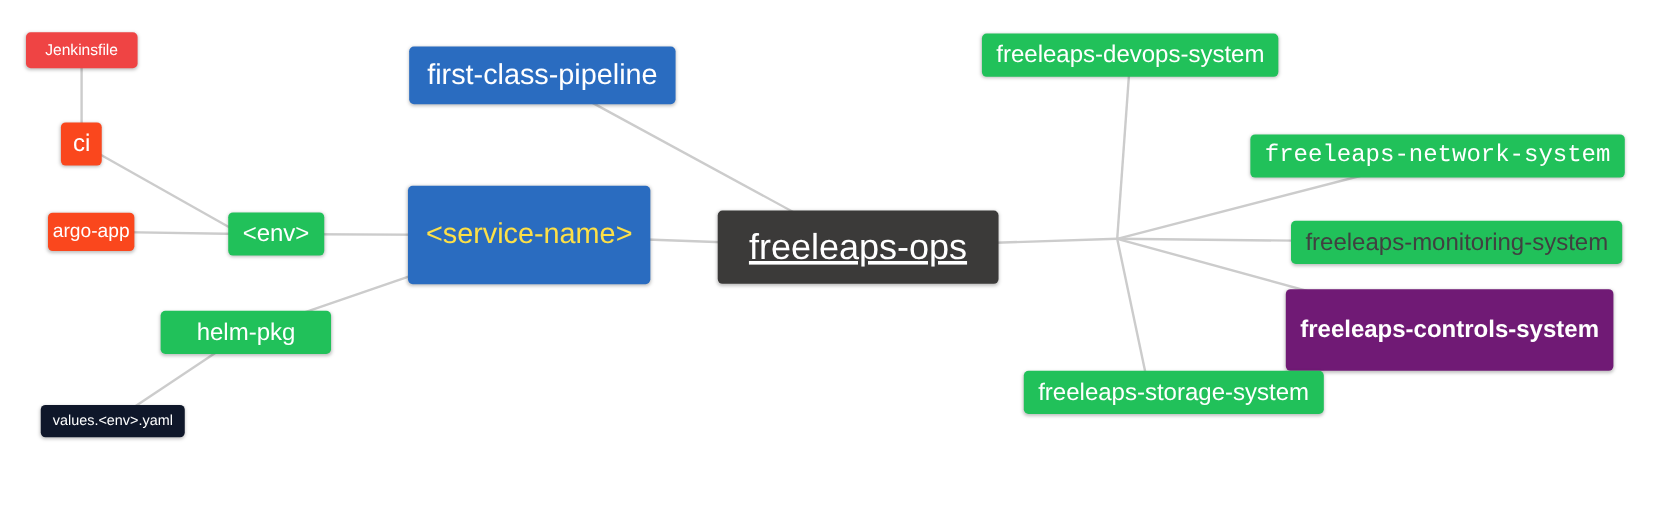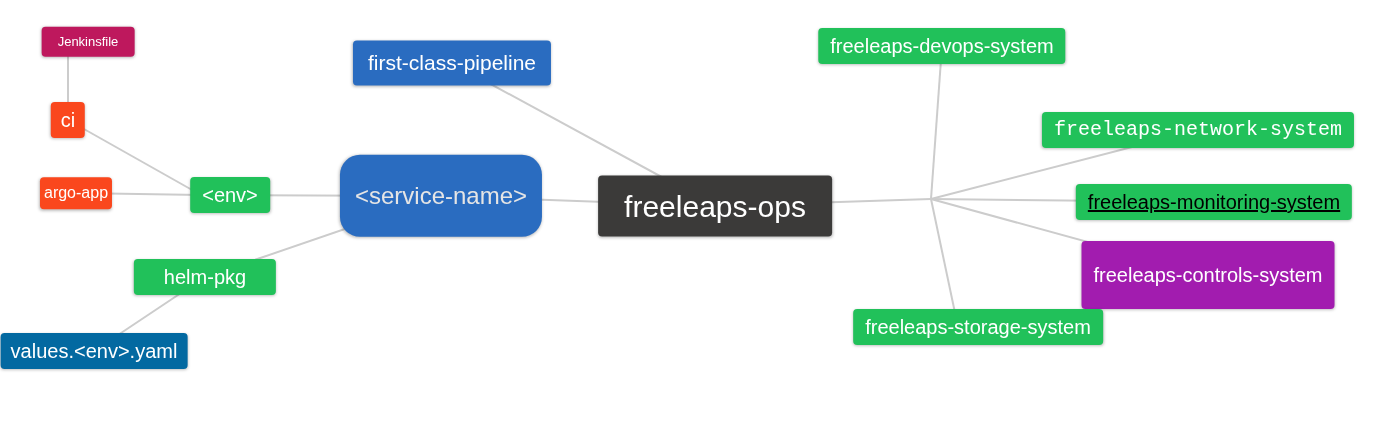--- a/index.html
+++ b/index.html
@@ -55,28 +55,28 @@
       <line x1="201" y1="195" x2="76" y2="193" stroke="#cccccc" stroke-width="2"></line>
       <line x1="68" y1="120" x2="68" y2="42" stroke="#cccccc" stroke-width="2"></line>
       <line x1="205" y1="277" x2="94" y2="351" stroke="#cccccc" stroke-width="2"></line>
       <line x1="931" y1="199" x2="942" y2="46" stroke="#cccccc" stroke-width="2"></line>
       <line x1="931" y1="199" x2="1198" y2="130" stroke="#cccccc" stroke-width="2"></line>
       <line x1="931" y1="199" x2="1214" y2="202" stroke="#cccccc" stroke-width="2"></line>
       <line x1="931" y1="199" x2="1208" y2="275" stroke="#cccccc" stroke-width="2"></line>
       <line x1="931" y1="199" x2="958" y2="327" stroke="#cccccc" stroke-width="2"></line>
     </svg>
   <div class="nodes">
-      <div class="node" style="left: 715px; top: 206px; background: rgb(59, 58, 57); font-size: 30px; padding: 14px 26px; color: rgb(255, 255, 255);">freeleaps-ops</div>
-      <div class="node" style="left: 452px; top: 63px; background: rgb(42, 108, 192); font-size: 21px; padding: 11px 15px; color: rgb(255, 255, 255);">first-class-pipeline</div>
-      <div class="node" style="left: 441px; top: 196px; background: rgb(42, 108, 192); font-size: 24px; padding: 28px 15px; color: #e5e5e5; border-radius: 20px;">&lt;service-name&gt;</div>
+      <div class="node" style="left: 715px; top: 206px; background: rgb(59, 58, 57); font-size: 30px; padding: 14px 26px; color: rgb(255, 255, 255); text-decoration: underline;">freeleaps-ops</div>
+      <div class="node" style="left: 452px; top: 63px; background: rgb(42, 108, 192); font-size: 24px; padding: 11px 15px; color: rgb(255, 255, 255);">first-class-pipeline</div>
+      <div class="node" style="left: 441px; top: 196px; background: rgb(42, 108, 192); font-size: 24px; padding: 28px 15px; color: #fde047;">&lt;service-name&gt;</div>
       <div class="node" style="left: 201px; top: 195px; background: rgb(33, 193, 90); font-size: 20px; padding: 7px 12px; color: rgb(255, 255, 255); margin-left: 29px;">&lt;env&gt;</div>
       <div class="node" style="left: 205px; top: 277px; background: rgb(33, 193, 90); font-size: 20px; padding: 7px 30px; color: rgb(255, 255, 255);">helm-pkg</div>
       <div class="node" style="left: 942px; top: 46px; background: rgb(33, 193, 90); font-size: 20px; padding: 7px 12px; color: rgb(255, 255, 255);">freeleaps-devops-system</div>
       <div class="node" style="left: 1198px; top: 130px; background: rgb(33, 193, 90); font-size: 20px; padding: 7px 12px; color: rgb(255, 255, 255); font-family: Liberation Mono, monospace;">freeleaps-network-system</div>
-      <div class="node" style="left: 1214px; top: 202px; background: rgb(33, 193, 90); font-size: 20px; padding: 7px 12px; color: #000000; text-decoration: underline;">freeleaps-monitoring-system</div>
-      <div class="node" style="left: 1208px; top: 275px; background: #a21caf; font-size: 20px; padding: 23px 12px; color: rgb(255, 255, 255);">freeleaps-controls-system</div>
+      <div class="node" style="left: 1214px; top: 202px; background: rgb(33, 193, 90); font-size: 20px; padding: 7px 12px; color: #404040;">freeleaps-monitoring-system</div>
+      <div class="node" style="left: 1208px; top: 275px; background: #701a75; font-size: 20px; padding: 23px 12px; color: rgb(255, 255, 255); font-weight: bold;">freeleaps-controls-system</div>
       <div class="node" style="left: 958px; top: 327px; background: rgb(33, 193, 90); font-size: 20px; padding: 7px 12px; color: rgb(255, 255, 255); margin-left: 20px;">freeleaps-storage-system</div>
       <div class="node" style="left: 68px; top: 120px; background: rgb(250, 71, 29); font-size: 20px; padding: 7px 10px; color: rgb(255, 255, 255);">ci</div>
       <div class="node" style="left: 76px; top: 193px; background: rgb(250, 71, 29); font-size: 16px; padding: 7px 4px; color: rgb(255, 255, 255);">argo-app</div>
-      <div class="node" style="left: 94px; top: 351px; background: #0369a1; font-size: 20px; padding: 7px 10px; color: rgb(255, 255, 255);">values.&lt;env&gt;.yaml</div>
-      <div class="node" style="left: 68px; top: 42px; background: #be185d; font-size: 13px; padding: 8px 16px; color: rgb(255, 255, 255); margin-left: 20px;">Jenkinsfile</div>
+      <div class="node" style="left: 94px; top: 351px; background: #0f172a; font-size: 12px; padding: 7px 10px; color: rgb(255, 255, 255);">values.&lt;env&gt;.yaml</div>
+      <div class="node" style="left: 68px; top: 42px; background: #ef4444; font-size: 13px; padding: 8px 16px; color: rgb(255, 255, 255);">Jenkinsfile</div>
     </div>
 </div>
 
 </body></html>

